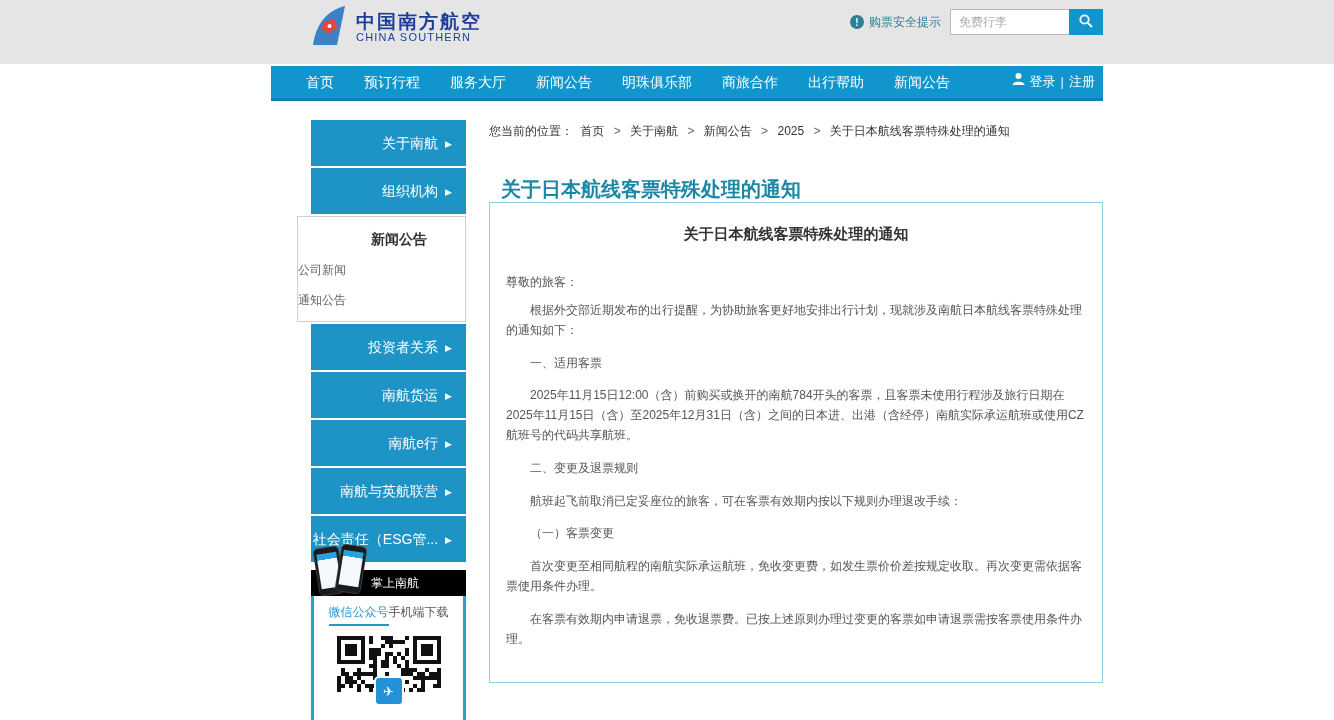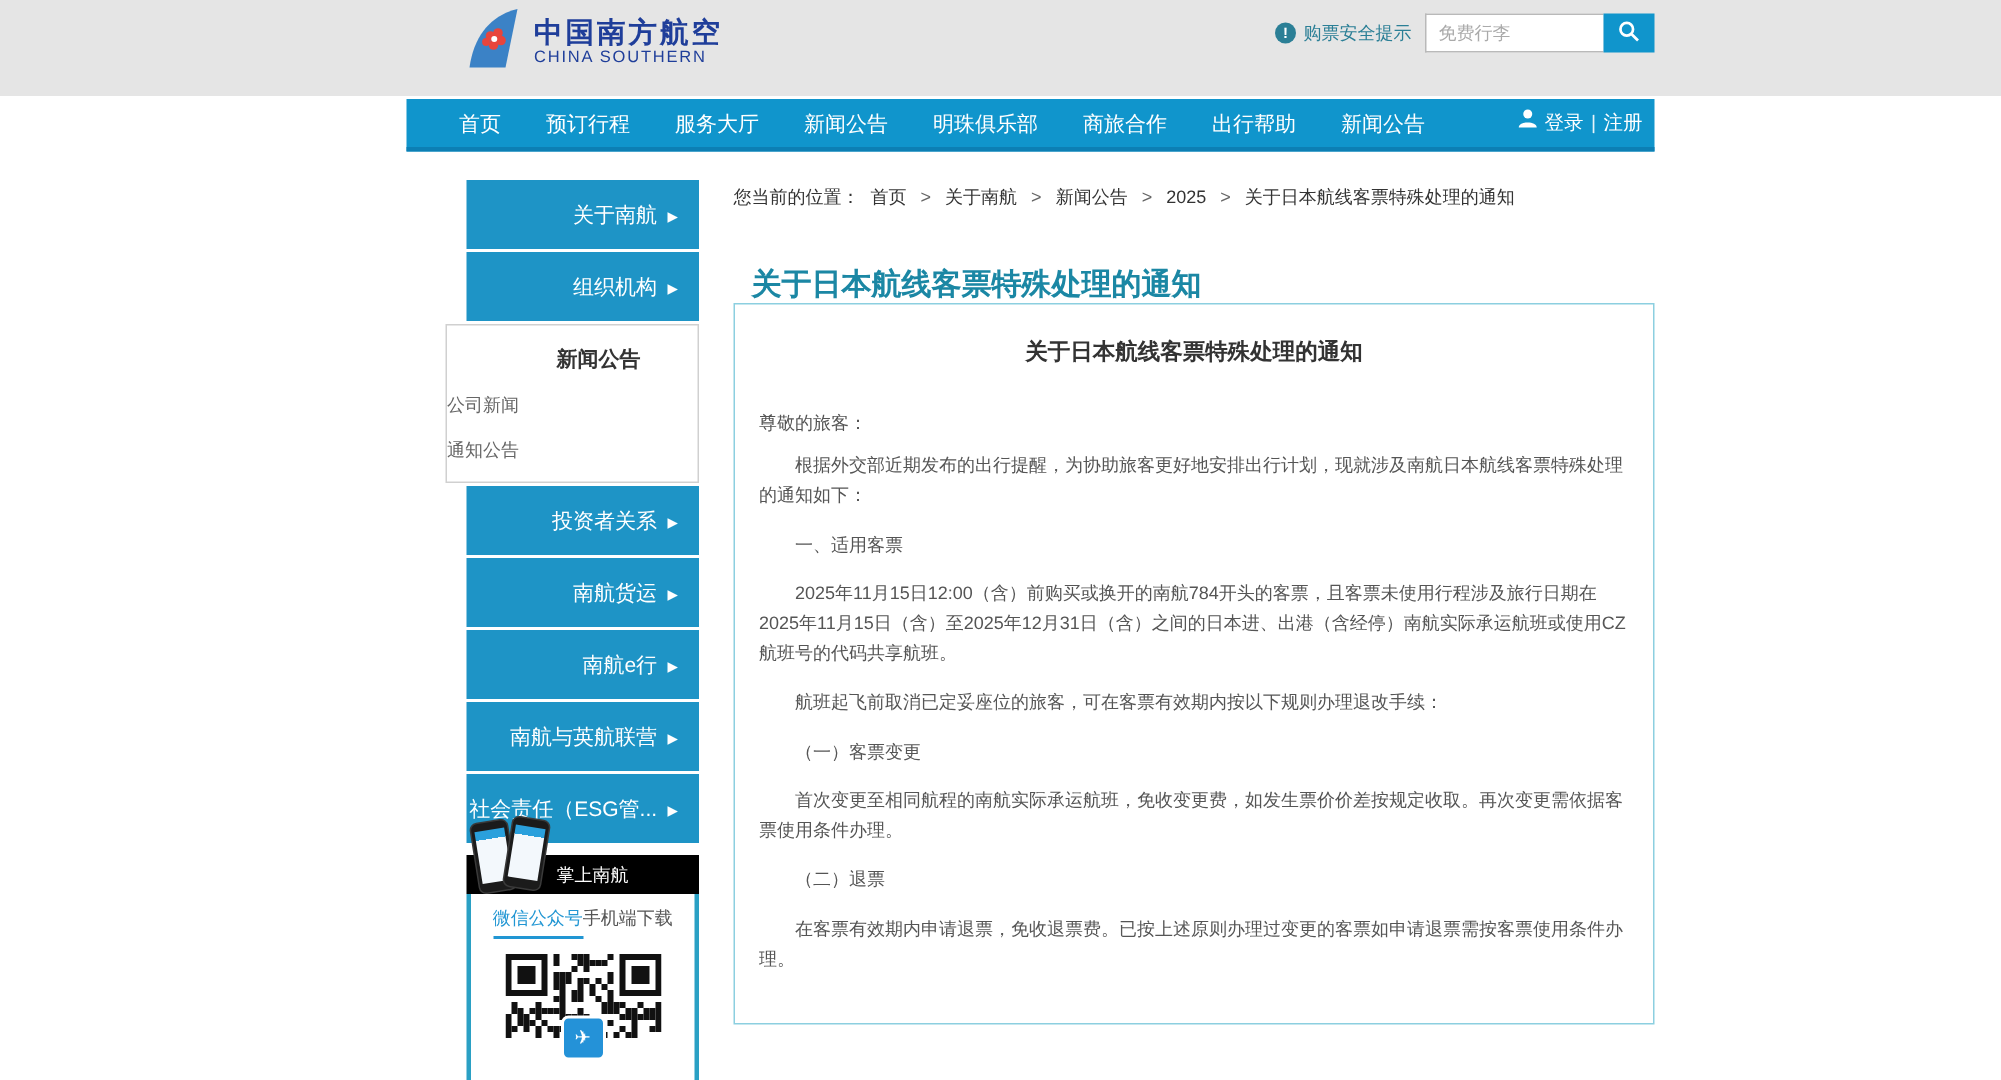--- a/index.html
+++ b/index.html
@@ -331,21 +331,21 @@
   </div>
 
   <h1 class="page-title">关于日本航线客票特殊处理的通知</h1>
 
   <div class="notice-box">
     <div class="doc-title">关于日本航线客票特殊处理的通知</div>
     <p class="greeting">尊敬的旅客：</p>
     <p class="body-p">根据外交部近期发布的出行提醒，为协助旅客更好地安排出行计划，现就涉及南航日本航线客票特殊处理的通知如下：</p>
     <p class="body-p">一、适用客票</p>
     <p class="body-p">2025年11月15日12:00（含）前购买或换开的南航784开头的客票，且客票未使用行程涉及旅行日期在2025年11月15日（含）至2025年12月31日（含）之间的日本进、出港（含经停）南航实际承运航班或使用CZ航班号的代码共享航班。</p>
+    <p class="body-p">二、变更及退票规则</p>
     <p class="body-p">航班起飞前取消已定妥座位的旅客，可在客票有效期内按以下规则办理退改手续：</p>
     <p class="body-p">（一）客票变更</p>
     <p class="body-p">首次变更至相同航程的南航实际承运航班，免收变更费，如发生票价价差按规定收取。再次变更需依据客票使用条件办理。</p>
-    <p class="body-p">（二）退票</p>
     <p class="body-p">在客票有效期内申请退票，免收退票费。已按上述原则办理过变更的客票如申请退票需按客票使用条件办理。</p>
 
   </div>
 
 </div>
 
 </body></html>

